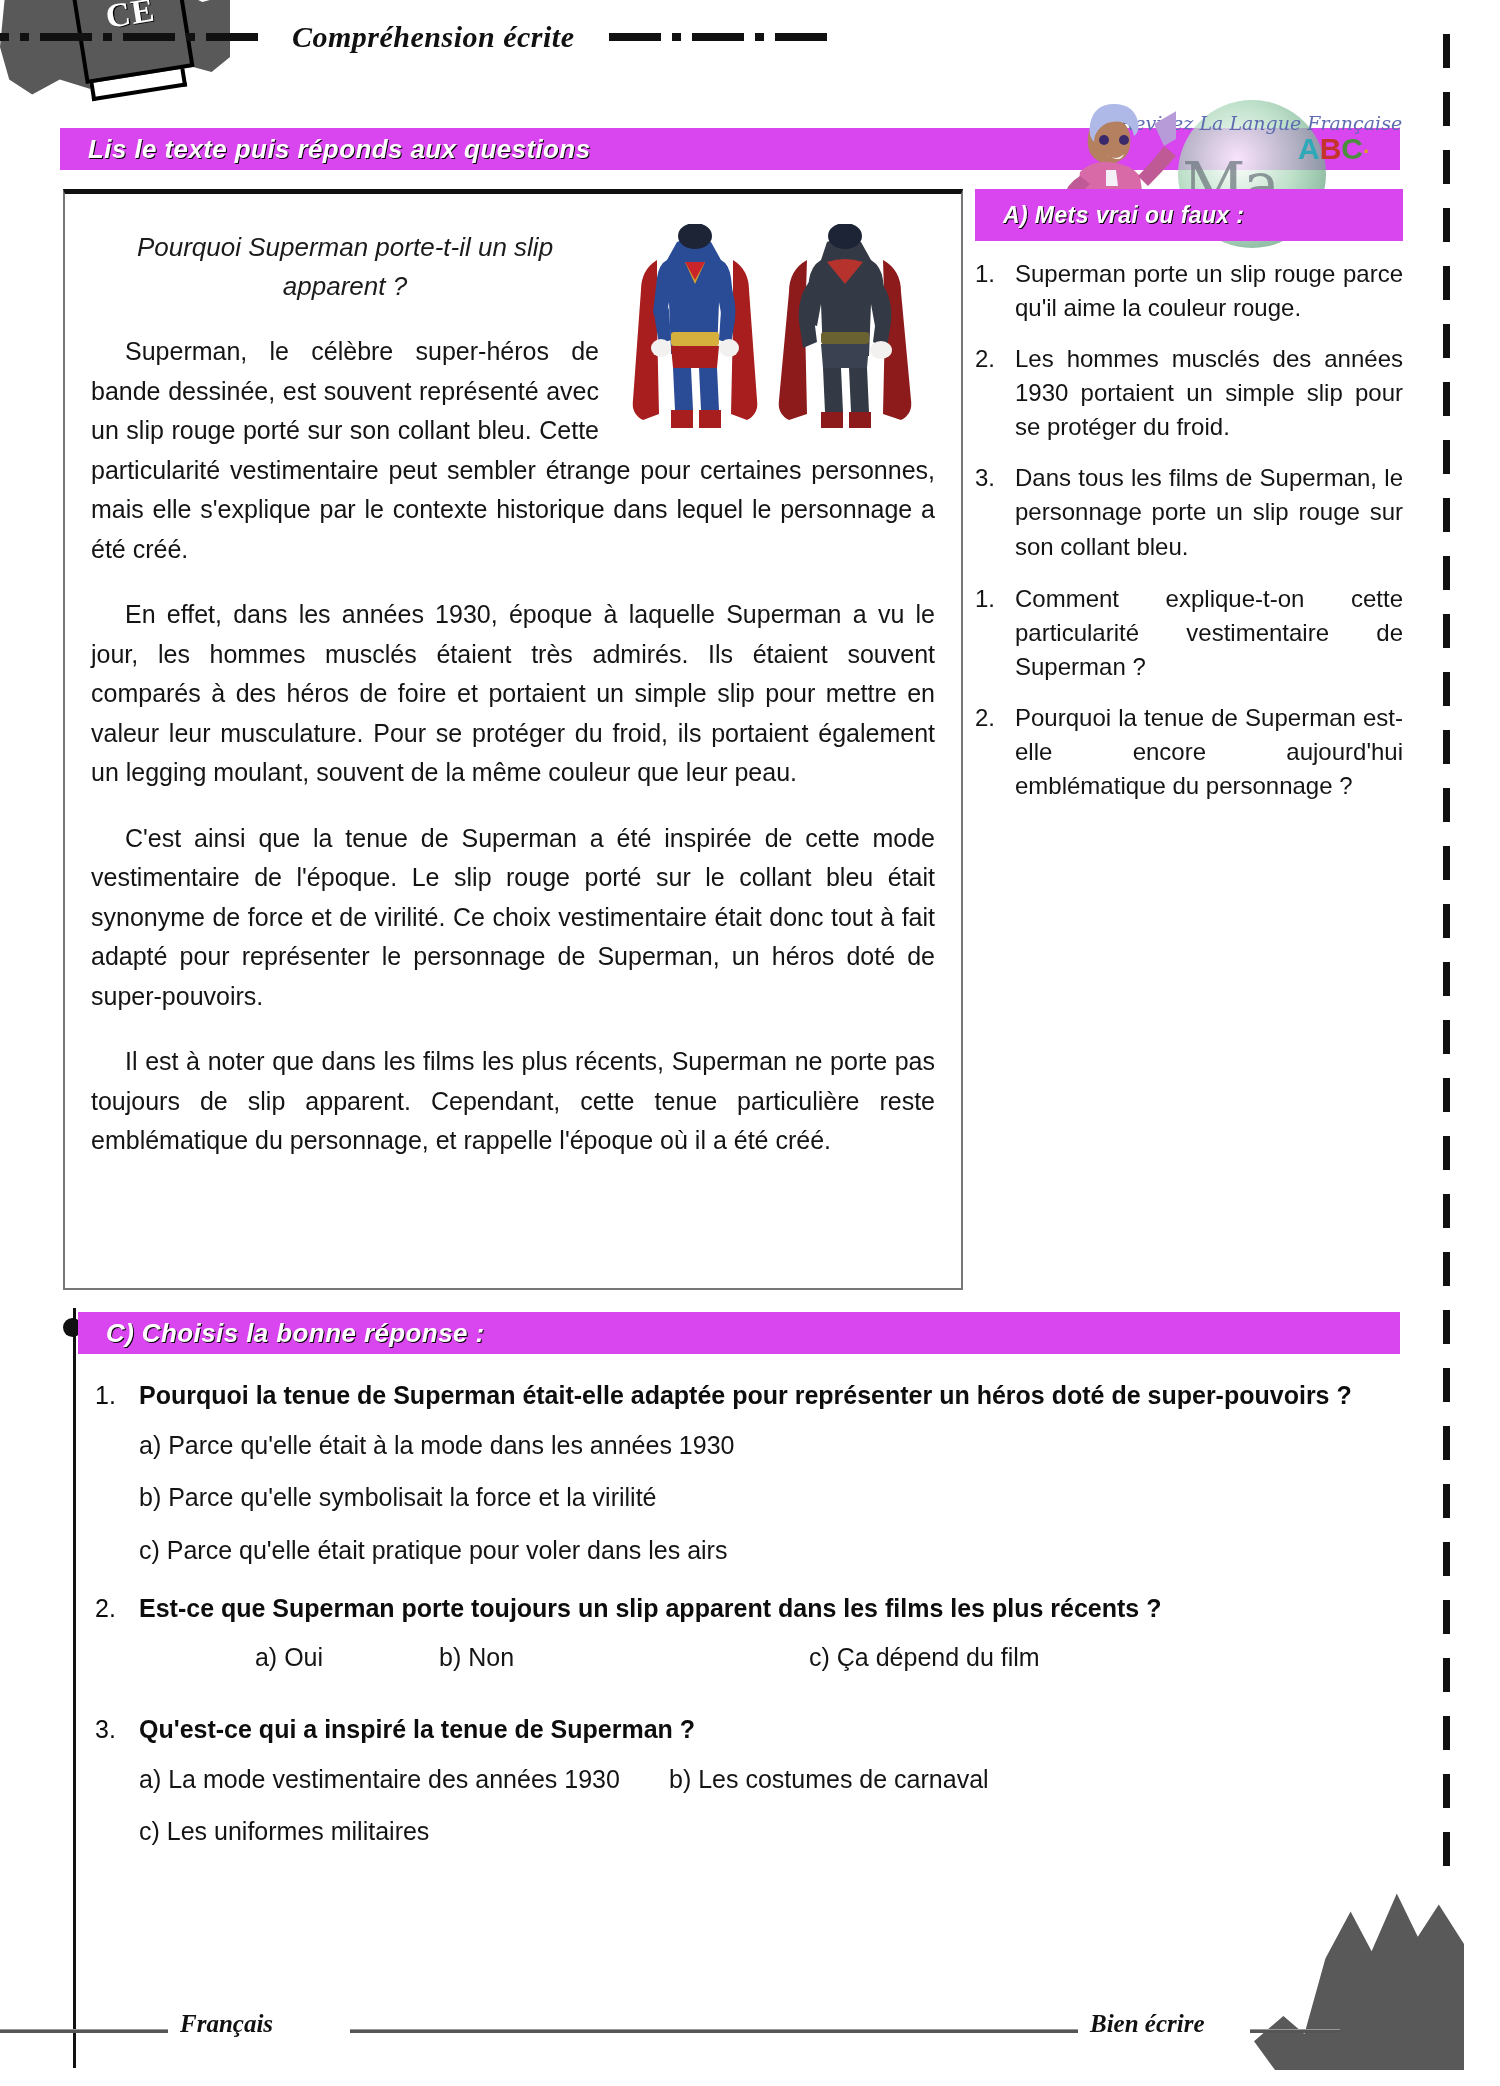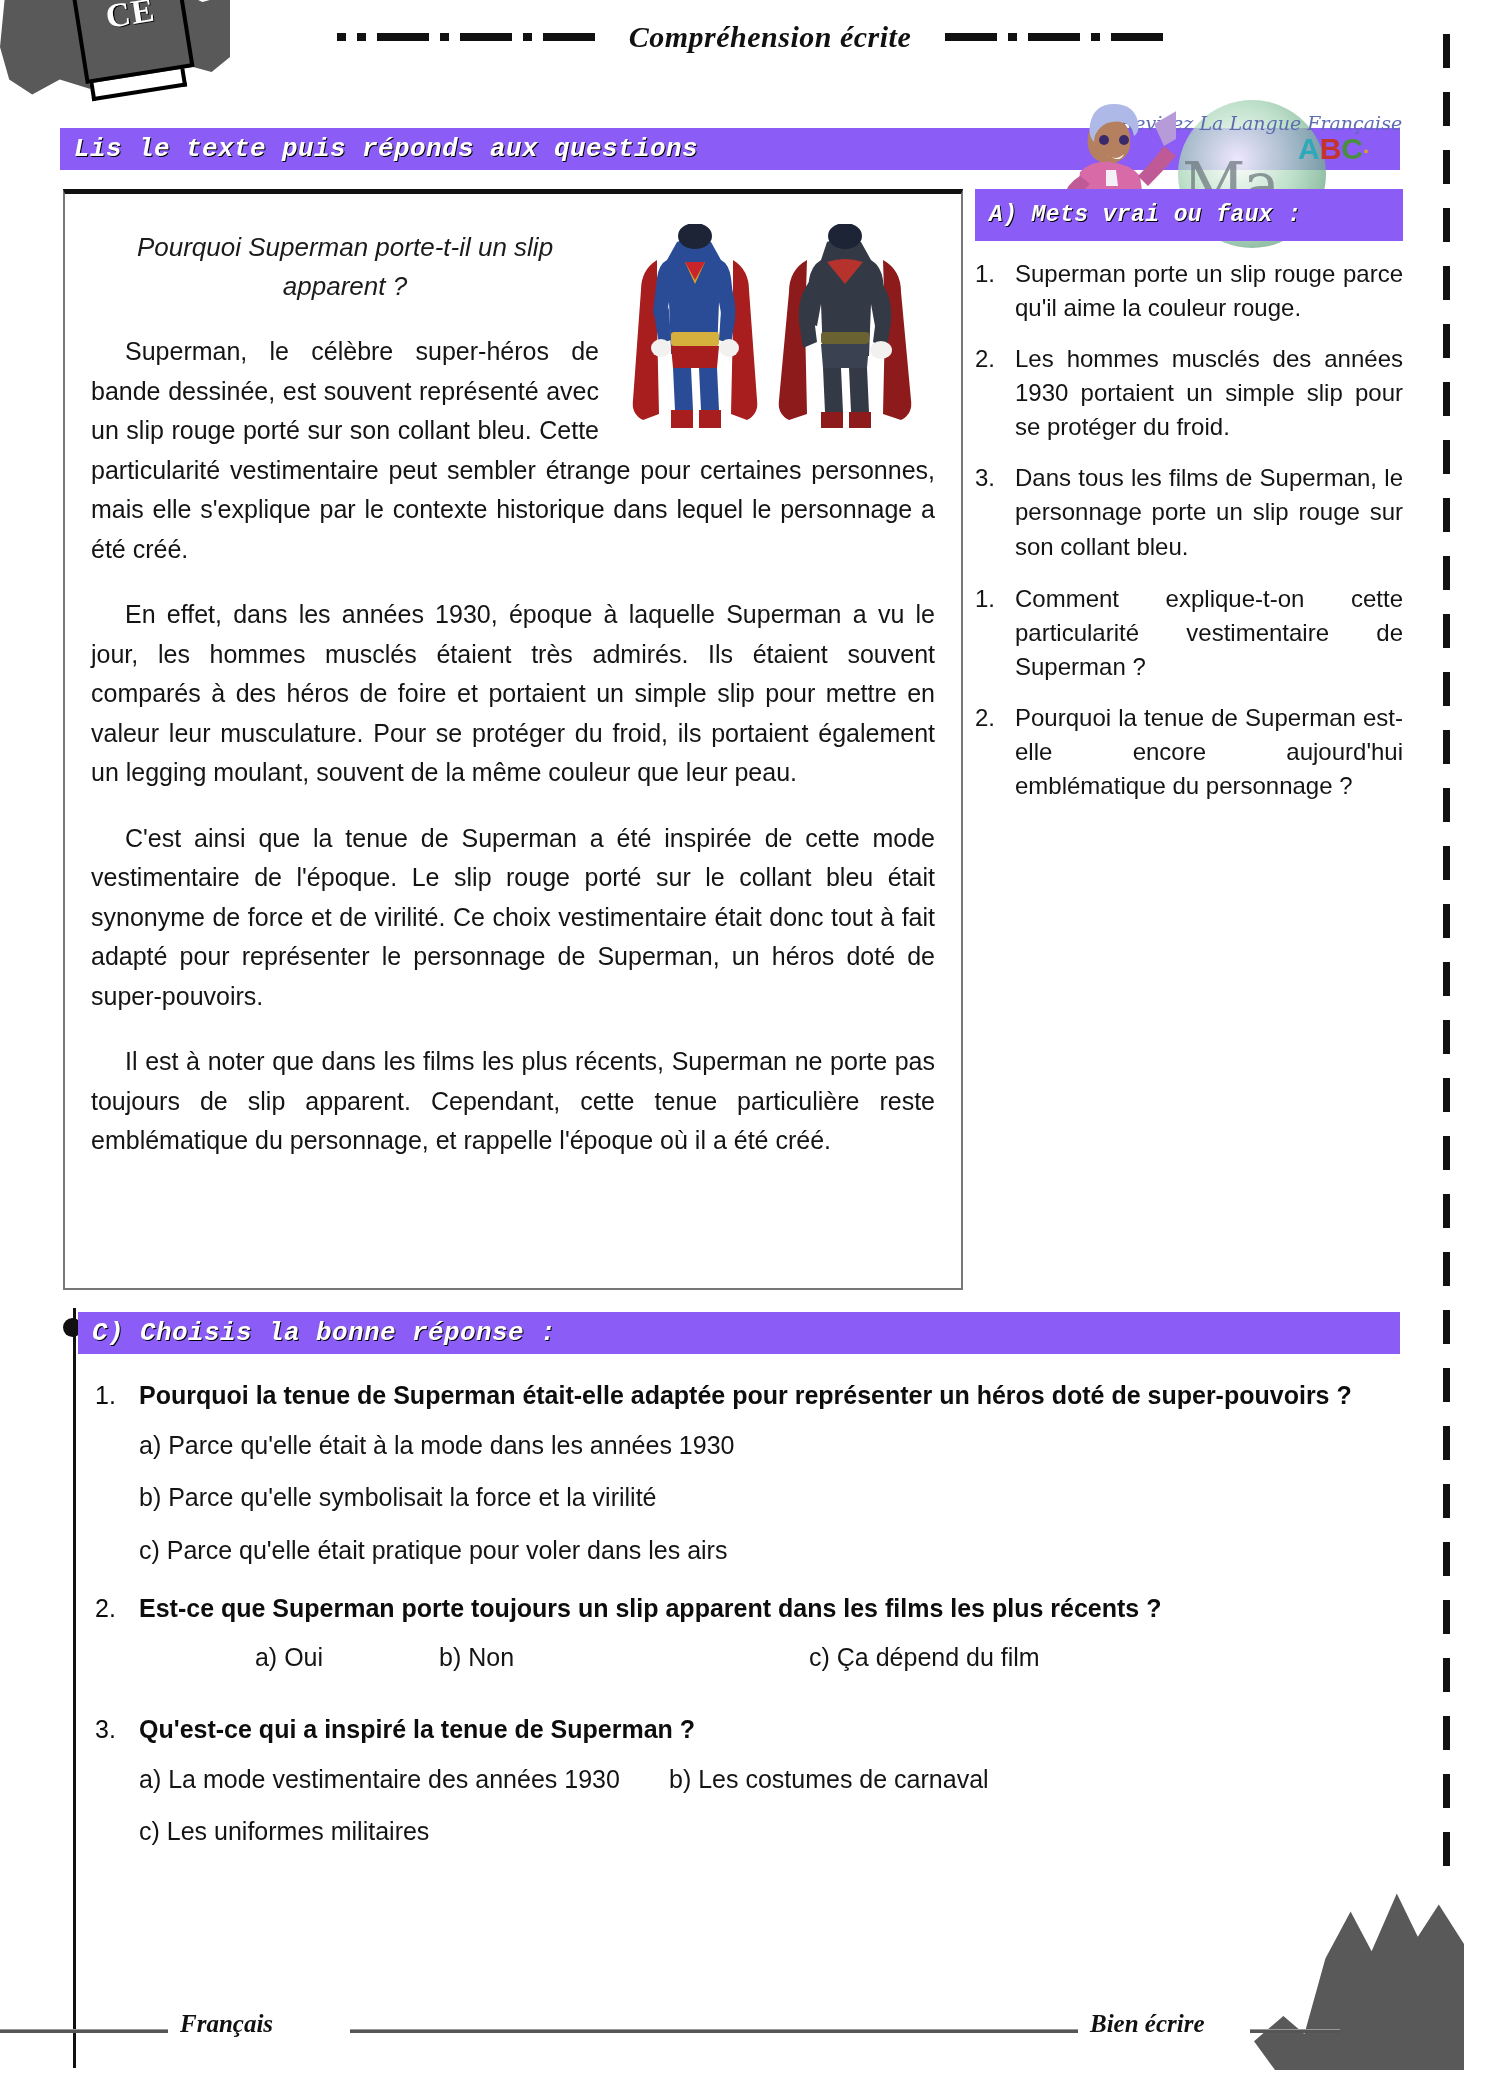--- a/index.html
+++ b/index.html
@@ -34,21 +34,21 @@
   }
   .corner-card-white{
     position:absolute; left:88px; top:46px; width:96px; height:48px;
     background:#fff; border:4px solid #000; border-top:none;
     transform:rotate(-9deg);
   }
 
   
   .top-head{
     position:absolute; left:0; top:14px; width:1500px; height:46px;
-    display:flex; align-items:center; justify-content:center; gap:0;
+    display:flex; align-items:center; gap:0;
   }
   .dashrule{ display:flex; align-items:center; gap:11px; }
   .dash-lg{ width:52px; height:8px; background:#111; }
   .dash-sm{ width:9px; height:8px; background:#111; }
   .head-title{
     font-family:"Liberation Serif", serif;
     font-weight:bold; font-style:italic;
     font-size:30px; color:#111;
     padding:0 34px; white-space:nowrap;
     letter-spacing:0.5px;
@@ -57,24 +57,24 @@
   
   .right-dashes{ position:absolute; right:50px; top:34px; width:7px; height:1880px; }
   .right-dashes span{ display:block; width:7px; height:34px; background:#111; margin-bottom:24px; }
 
   
   .left-rule{ position:absolute; left:73px; top:1308px; width:3px; height:760px; background:#111; }
   .left-rule-dot{ position:absolute; left:63px; top:1318px; width:19px; height:19px; border-radius:50%; background:#111; }
 
   
   .banner{
-    background:#8b5cf6; color:#fff;
-    font-family:Liberation Mono, monospace; font-weight:bold; font-style:italic;
+    background:#d946ef; color:#fff;
+    font-family:Liberation Sans, sans-serif; font-weight:bold; font-style:italic;
     display:flex; align-items:center;
-    padding:3px 14px; letter-spacing:0.4px;
+    padding:3px 28px; letter-spacing:0.4px;
     text-shadow:1px 1px 0 #000;
   }
 
   
   .title-banner{
     position:absolute; left:60px; top:128px; width:1340px; height:42px;
     font-size:26px;
   }
 
   

